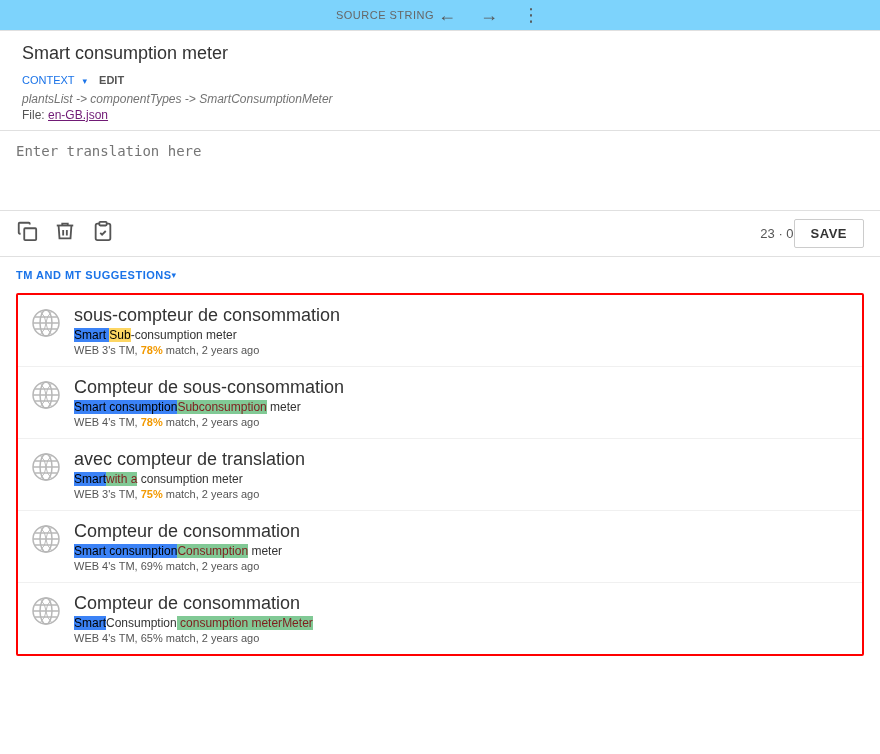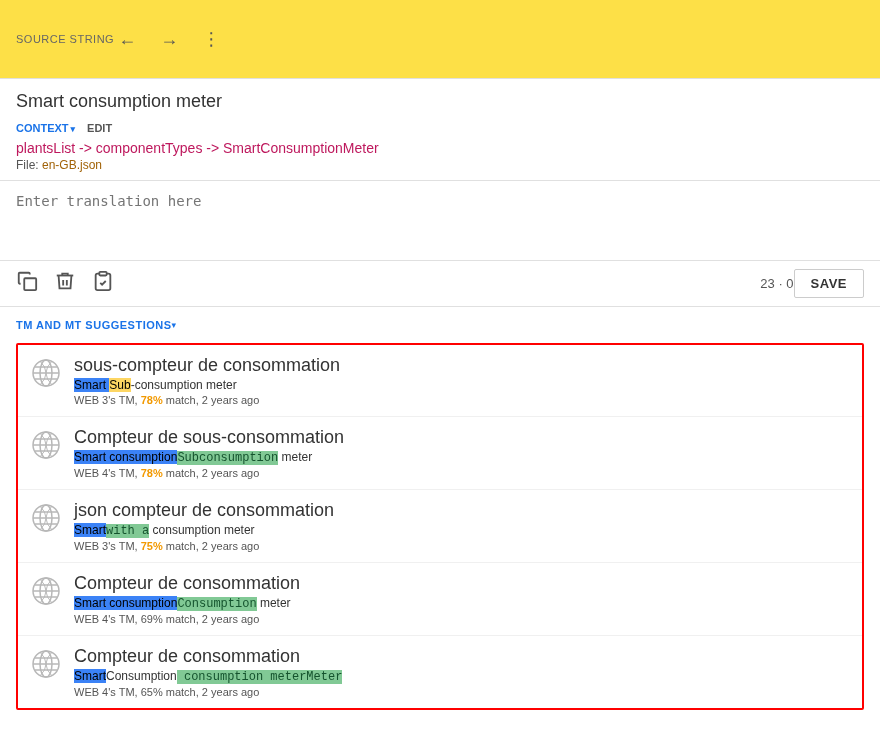--- a/index.html
+++ b/index.html
@@ -1,37 +1,37 @@
 <!DOCTYPE html>
 <html><head>
   <meta charset="utf-8">
   <style>
     * { box-sizing: border-box; margin: 0; padding: 0; }
     body { font-family: Arial, sans-serif; font-size: 13px; color: #333; background: #fff; width: 880px; min-height: 754px; }
 
     .top-bar {
-      display: flex; align-items: center; justify-content: flex-start;
-      padding: 24px 16px; border-bottom: 1px solid #e0e0e0;
-      background: #fde047;
+      display: flex; align-items: center; justify-content: center;
+      padding: 0 16px; border-bottom: 1px solid #e0e0e0;
+      background: #7dd3fc;
     }
     .top-bar-label { font-size: 11px; color: #666; text-transform: uppercase; letter-spacing: 0.5px; }
     .top-bar-actions { display: flex; align-items: center; gap: 16px; }
     .icon-btn { background: none; border: none; cursor: pointer; color: #555; font-size: 18px; padding: 4px; }
 
-    .source-section { padding: 12px 16px 8px; border-bottom: 1px solid #e0e0e0; }
+    .source-section { padding: 12px 22px 8px; border-bottom: 1px solid #e0e0e0; }
     .source-title { font-size: 18px; color: #333; margin-bottom: 10px; }
 
     .meta-row { display: flex; align-items: center; gap: 12px; margin-bottom: 6px; }
-    .meta-tag { font-size: 11px; font-weight: bold; color: #1a73e8; text-transform: uppercase; cursor: pointer; display: flex; align-items: flex-end; gap: 2px; }
+    .meta-tag { font-size: 11px; font-weight: normal; color: #1a73e8; text-transform: uppercase; cursor: pointer; display: flex; align-items: flex-end; gap: 8px; }
     .meta-tag .arrow { font-size: 9px; }
     .meta-edit { font-size: 11px; font-weight: bold; color: #555; text-transform: uppercase; cursor: pointer; }
 
-    .breadcrumb { font-size: 14px; color: #be185d; margin-bottom: 2px; }
+    .breadcrumb { font-size: 12px; color: #737373; margin-bottom: 2px; font-style: italic; }
     .file-link { font-size: 12px; color: #555; }
-    .file-link a { color: #a16207; cursor: pointer; }
+    .file-link a { color: #701a75; text-decoration: underline; cursor: pointer; }
 
     .translation-section { padding: 12px 16px; border-bottom: 1px solid #e0e0e0; min-height: 80px; }
     .translation-input {
       width: 100%; border: none; outline: none; font-size: 14px; color: #999;
       resize: none; min-height: 50px; background: transparent;
     }
 
     .toolbar-row {
       display: flex; align-items: center; justify-content: space-between;
       padding: 8px 16px; border-bottom: 1px solid #e0e0e0;
@@ -67,21 +67,21 @@
 
     .suggestion-icon { width: 32px; height: 32px; flex-shrink: 0; margin-top: 2px; }
 
     .suggestion-content { flex: 1; }
     .suggestion-target { font-size: 18px; color: #333; margin-bottom: 2px; }
     .suggestion-source { font-size: 12px; margin-bottom: 2px; }
     .suggestion-meta { font-size: 11px; color: #555; }
 
     
     .hl-red { background: #3b82f6; color: #000; }
-    .hl-green { background: #81c995; color: #14532d; font-family: Liberation Mono, monospace; }
+    .hl-green { background: #81c995; color: #7f1d1d; }
     .hl-yellow { background: #fdd663; color: #000; }
 
     .match-78 { color: #f29900; font-weight: bold; margin-top: 10px; }
     .match-75 { color: #f29900; font-weight: bold; }
     .match-69 { color: #555; }
     .match-65 { color: #555; }
 
     
     .tm-icon { opacity: 0.6; }
   </style>
@@ -192,21 +192,21 @@
         <div class="suggestion-icon"><svg width="32" height="32" viewBox="0 0 32 32" class="tm-icon">
       <circle cx="16" cy="16" r="13" fill="none" stroke="#888" stroke-width="1.5"></circle>
       <ellipse cx="16" cy="16" rx="6" ry="13" fill="none" stroke="#888" stroke-width="1.5"></ellipse>
       <line x1="3" y1="16" x2="29" y2="16" stroke="#888" stroke-width="1.5"></line>
       <line x1="5" y1="10" x2="27" y2="10" stroke="#888" stroke-width="1.5"></line>
       <line x1="5" y1="22" x2="27" y2="22" stroke="#888" stroke-width="1.5"></line>
       <path d="M10 4 Q16 10 16 16 Q16 22 10 28" fill="none" stroke="#888" stroke-width="1"></path>
       <path d="M22 4 Q16 10 16 16 Q16 22 22 28" fill="none" stroke="#888" stroke-width="1"></path>
     </svg></div>
         <div class="suggestion-content">
-          <div class="suggestion-target">json compteur de consommation</div>
+          <div class="suggestion-target">avec compteur de translation</div>
           <div class="suggestion-source"><span class="hl-red">Smart</span><span class="hl-green">with a</span><span> consumption meter</span></div>
           <div class="suggestion-meta">WEB 3's TM, <span class="match-75">75%</span> match, 2 years ago</div>
         </div>
       </div>
       <div class="suggestion-item">
         <div class="suggestion-icon"><svg width="32" height="32" viewBox="0 0 32 32" class="tm-icon">
       <circle cx="16" cy="16" r="13" fill="none" stroke="#888" stroke-width="1.5"></circle>
       <ellipse cx="16" cy="16" rx="6" ry="13" fill="none" stroke="#888" stroke-width="1.5"></ellipse>
       <line x1="3" y1="16" x2="29" y2="16" stroke="#888" stroke-width="1.5"></line>
       <line x1="5" y1="10" x2="27" y2="10" stroke="#888" stroke-width="1.5"></line>

